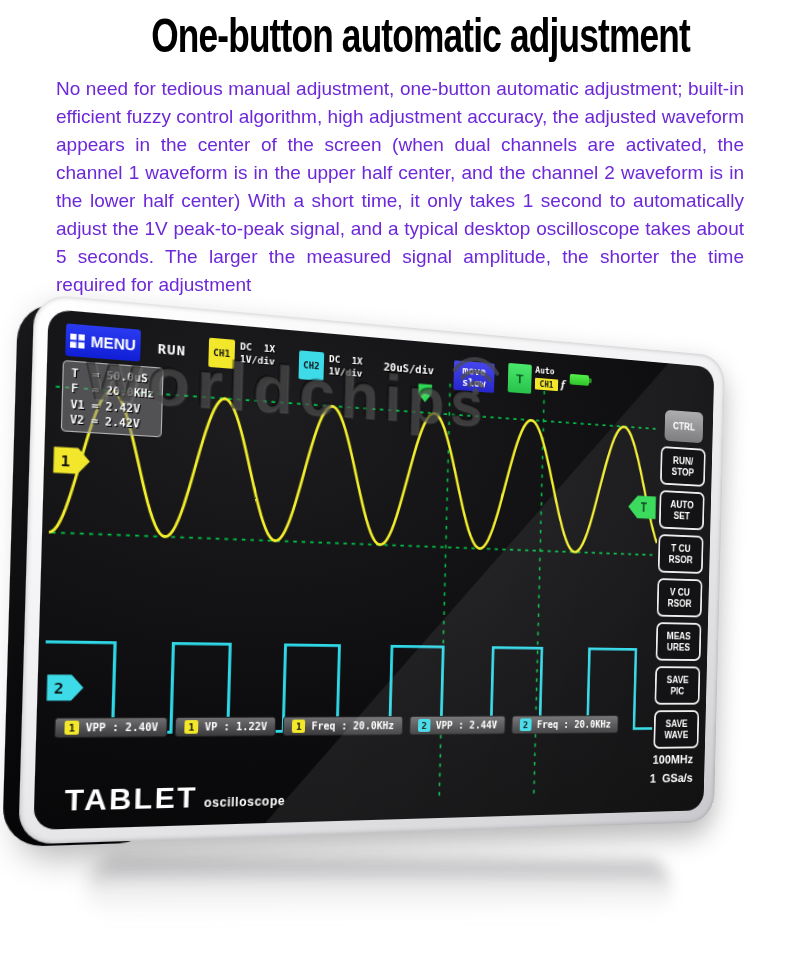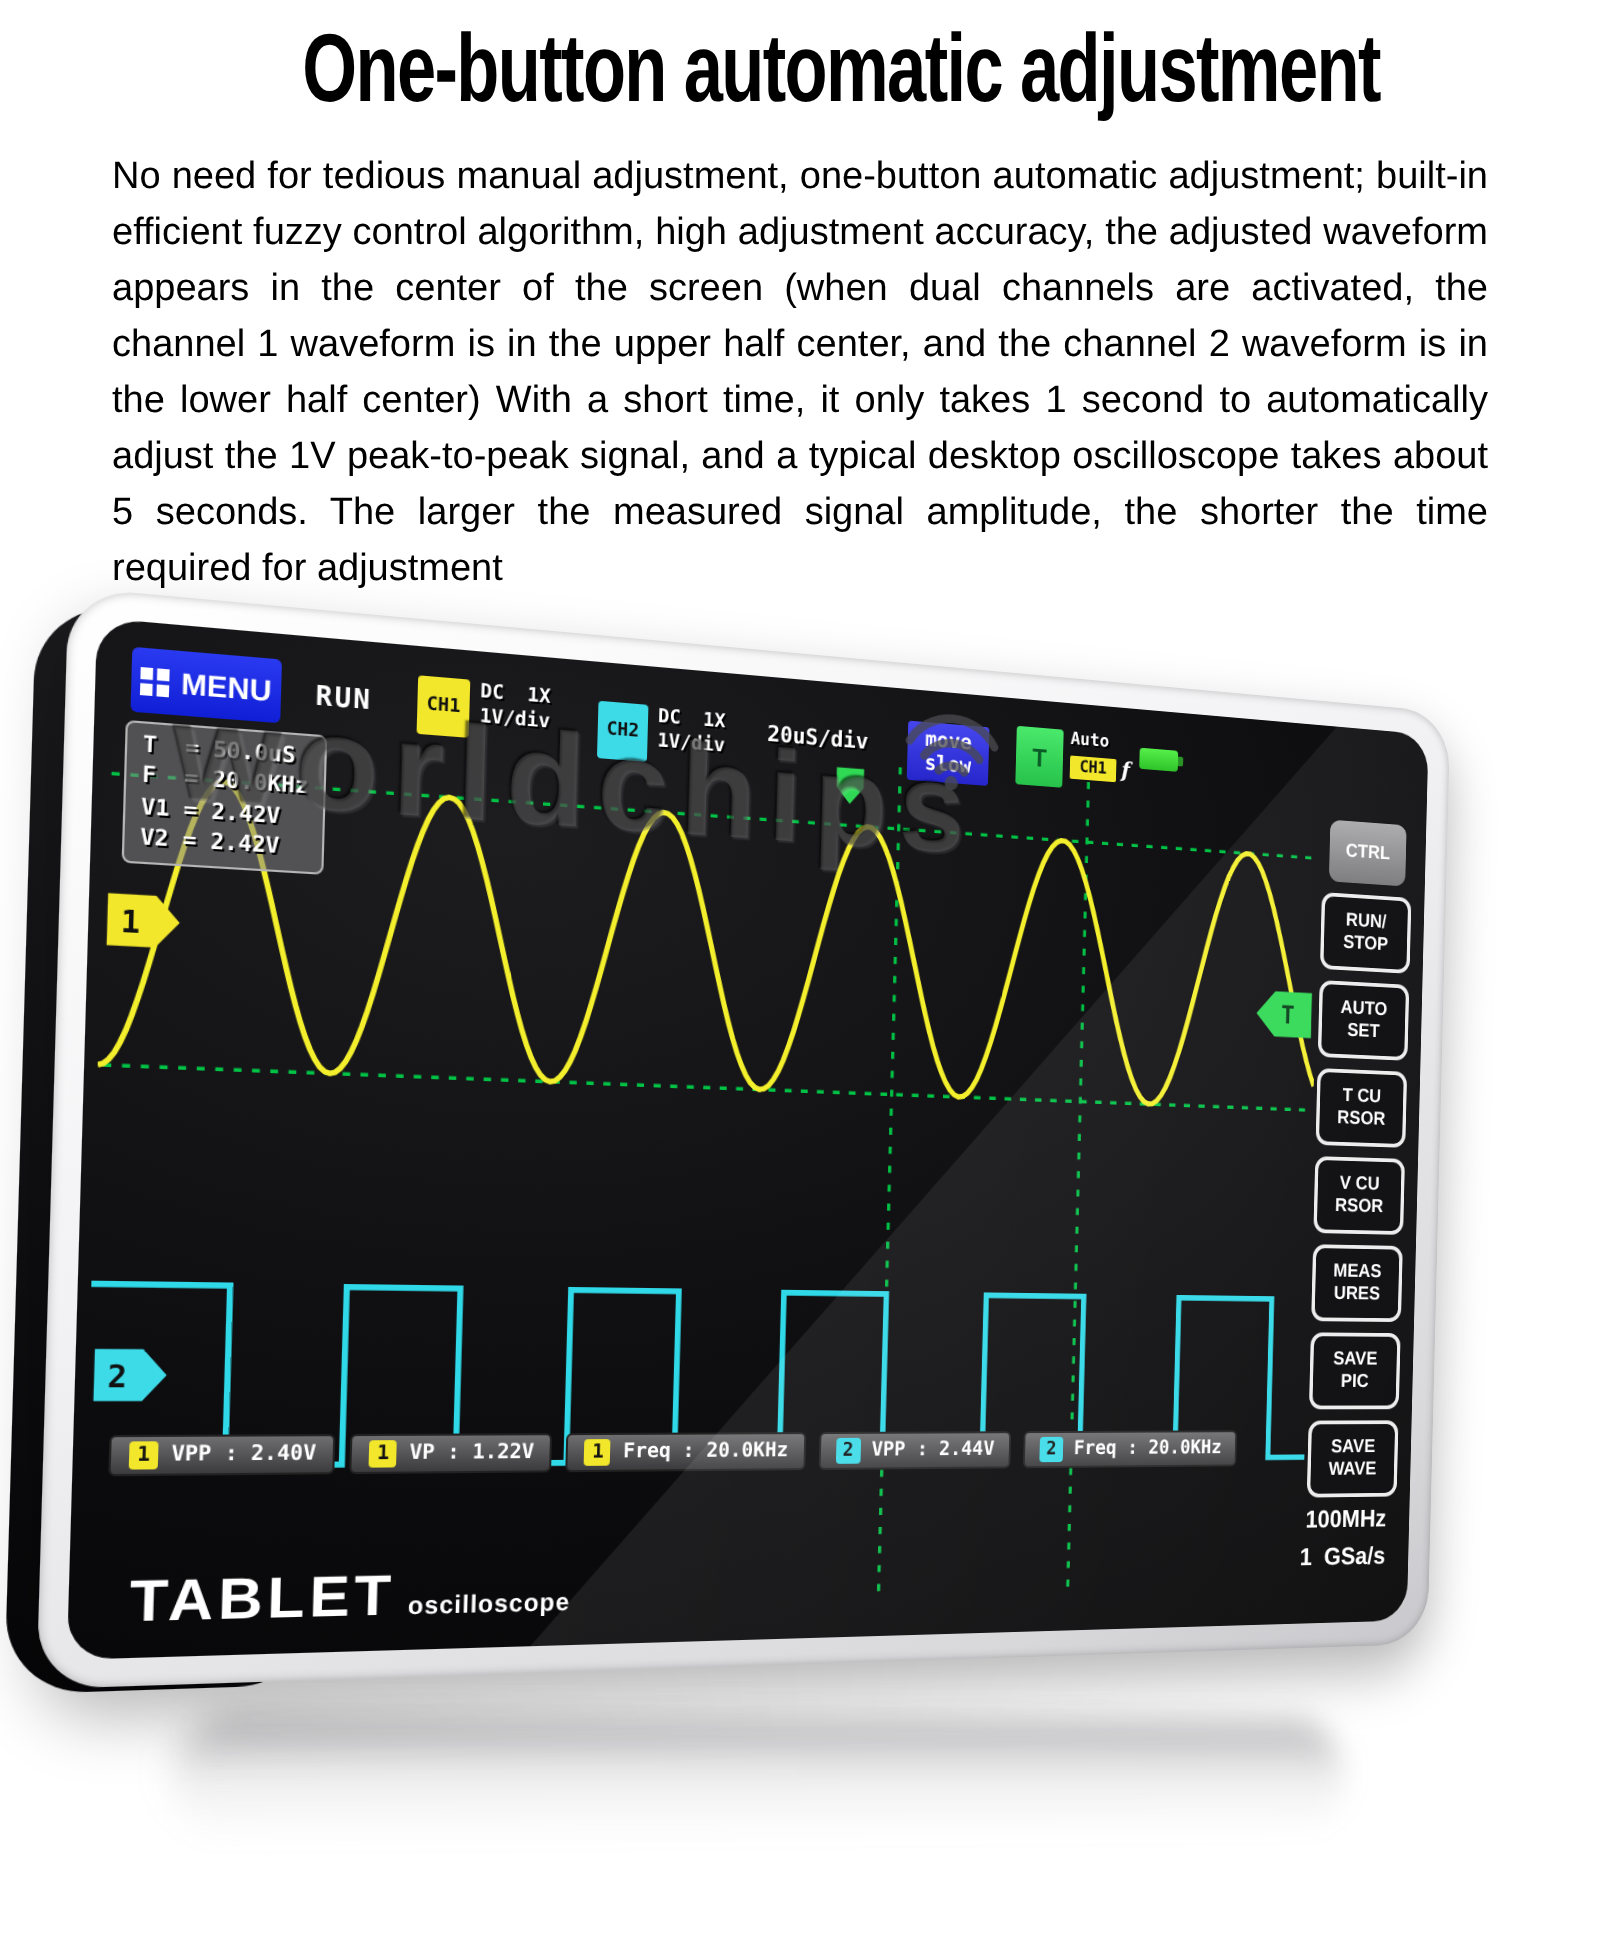--- a/index.html
+++ b/index.html
@@ -1,21 +1,21 @@
 <!DOCTYPE html>
 <html><head>
 <meta charset="utf-8">
 <style>
   html,body{margin:0;padding:0;}
   body{width:800px;height:974px;background:#ffffff;overflow:hidden;
        font-family:"Liberation Sans",sans-serif;}
   .title-wrap{text-align:center;margin-top:12px;margin-left:40px;}
   .title{display:inline-block;font-weight:800;font-size:43px;line-height:1.1;color:#000;
          transform:scale(0.82,1.12);transform-origin:50% 50%;letter-spacing:-1px;white-space:nowrap;}
-  .desc{margin:16px 56px 0 56px;font-size:19px;line-height:1.47;color:#000000;
+  .desc{margin:16px 56px 0 56px;font-size:19px;line-height:1.47;color:#6d28d9;
         text-align:justify;font-weight:500;}
   
   .stage{position:relative;height:585px;margin-top:20px;}
   .tablet-3d{position:absolute;left:42px;top:8px;width:720px;height:505px;
              transform:perspective(1250px) rotateY(17deg) rotateZ(1.6deg);}
   .tablet-side{position:absolute;left:-14px;top:8px;width:140px;height:calc(100% - 6px);
                background:linear-gradient(180deg,#1b1b1e,#060608);border-radius:36px;}
   .tablet-frame{position:absolute;inset:0;border-radius:30px;
                 background:linear-gradient(155deg,#ffffff 0%,#f2f2f4 40%,#d9d9dc 85%,#c8c8cc 100%);
                 box-shadow:0 14px 30px rgba(0,0,0,0.28), inset 0 0 5px rgba(0,0,0,0.25);}

